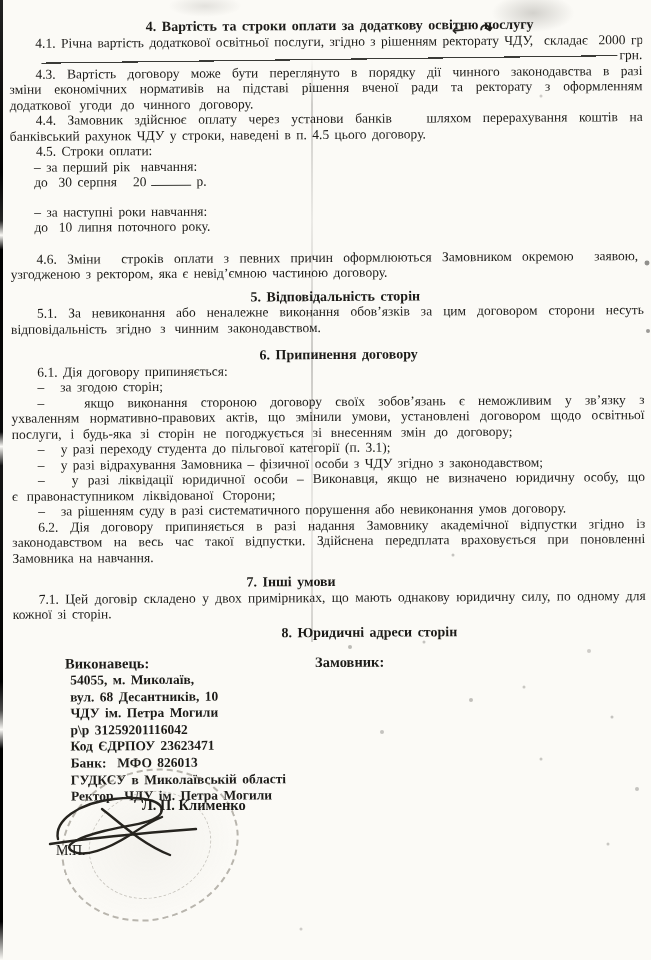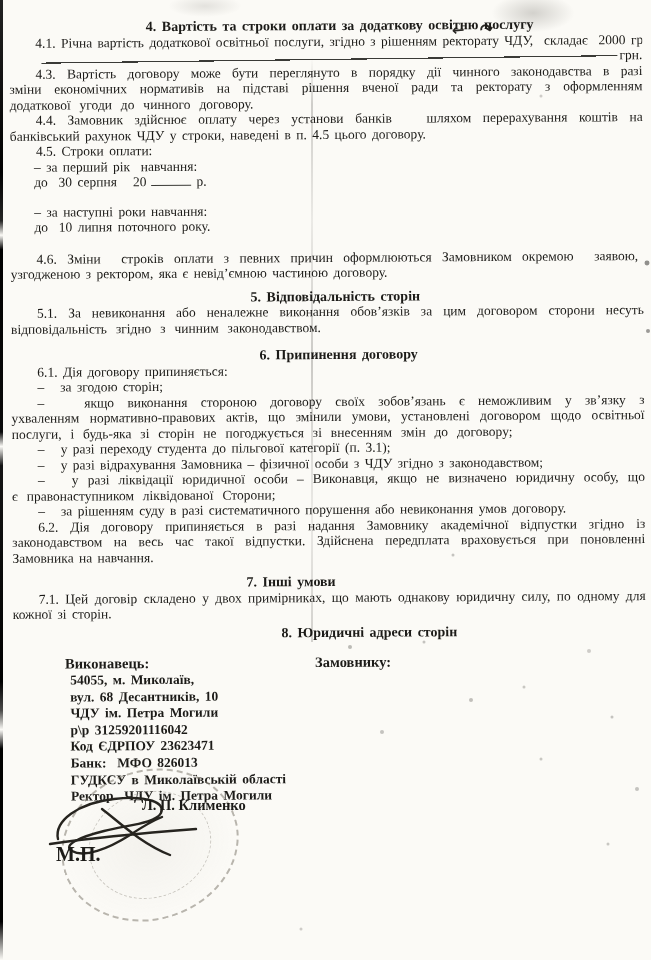--- a/index.html
+++ b/index.html
@@ -83,21 +83,21 @@
     border:2px dashed rgba(130,124,114,.55); border-radius:50%;
     transform:rotate(-18deg);
     background:radial-gradient(ellipse at center, rgba(140,134,124,.07), transparent 70%);
   }
   .stamp::before { content:""; position:absolute; inset:20px 26px;
     border:1.6px dashed rgba(130,124,114,.38); border-radius:50%; }
   .signature { position:absolute; left:44px; top:786px; width:200px; height:88px; }
   .signature svg { width:100%; height:100%; }
   .sig-name { position:absolute; left:142px; top:797px; font-weight:700; font-size:14.5px;
     white-space:nowrap; }
-  .mp-label { position:absolute; left:56px; top:843px; font-weight:700; font-size:20px; }
+  .mp-label { position:absolute; left:56px; top:843px; font-weight:400; font-size:14px; }
 </style>
 </head>
 <body>
 
 <div class="page">
   <div class="edge"></div>
   <div class="crease"></div>
   <div class="smudge-a"></div>
   <div class="smudge-b"></div>
   <div class="specks"></div>
@@ -156,21 +156,21 @@
           <div>вул. 68 Десантників, 10</div>
           <div>ЧДУ ім. Петра Могили</div>
           <div>р\р 31259201116042</div>
           <div>Код ЄДРПОУ 23623471</div>
           <div>Банк:&nbsp; МФО 826013</div>
           <div>ГУДКСУ в Миколаївській області</div>
           <div>Ректор&nbsp; ЧДУ ім. Петра Могили</div>
         </div>
       </div>
       <div class="addr-col-right">
-        <div class="addr-label">Замовнику:</div>
+        <div class="addr-label">Замовник:</div>
       </div>
     </div>
   </div>
 
   <div class="stamp"></div>
 
   <div class="signature">
     <svg viewBox="0 0 200 86" fill="none" stroke="#26241f" stroke-width="2.4" stroke-linecap="round" stroke-linejoin="round">
       <path d="M14 52 C10 34 34 16 70 12 C104 8 122 16 117 26 C112 36 84 38 60 44 C36 50 18 58 28 64 C40 71 64 62 86 48 C98 40 108 34 118 30"></path>
       <path d="M6 57 C40 52 100 46 152 42"></path>

